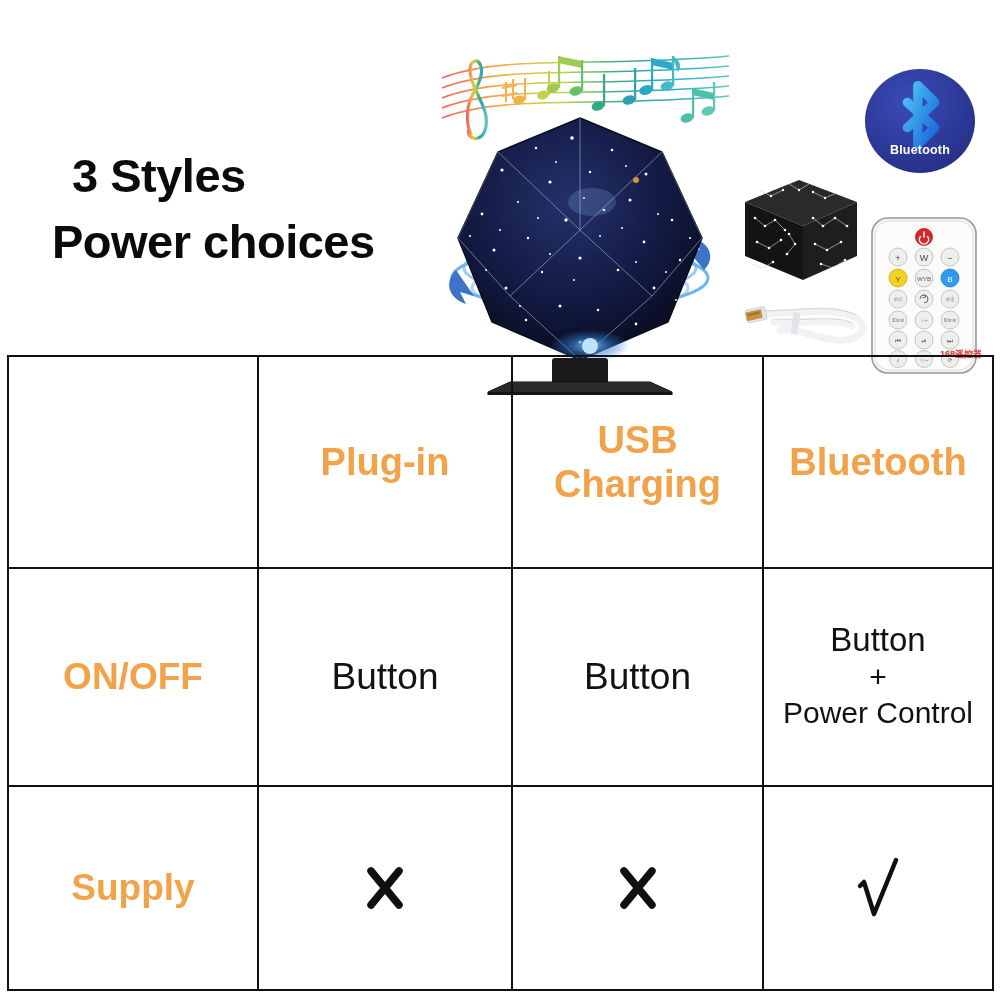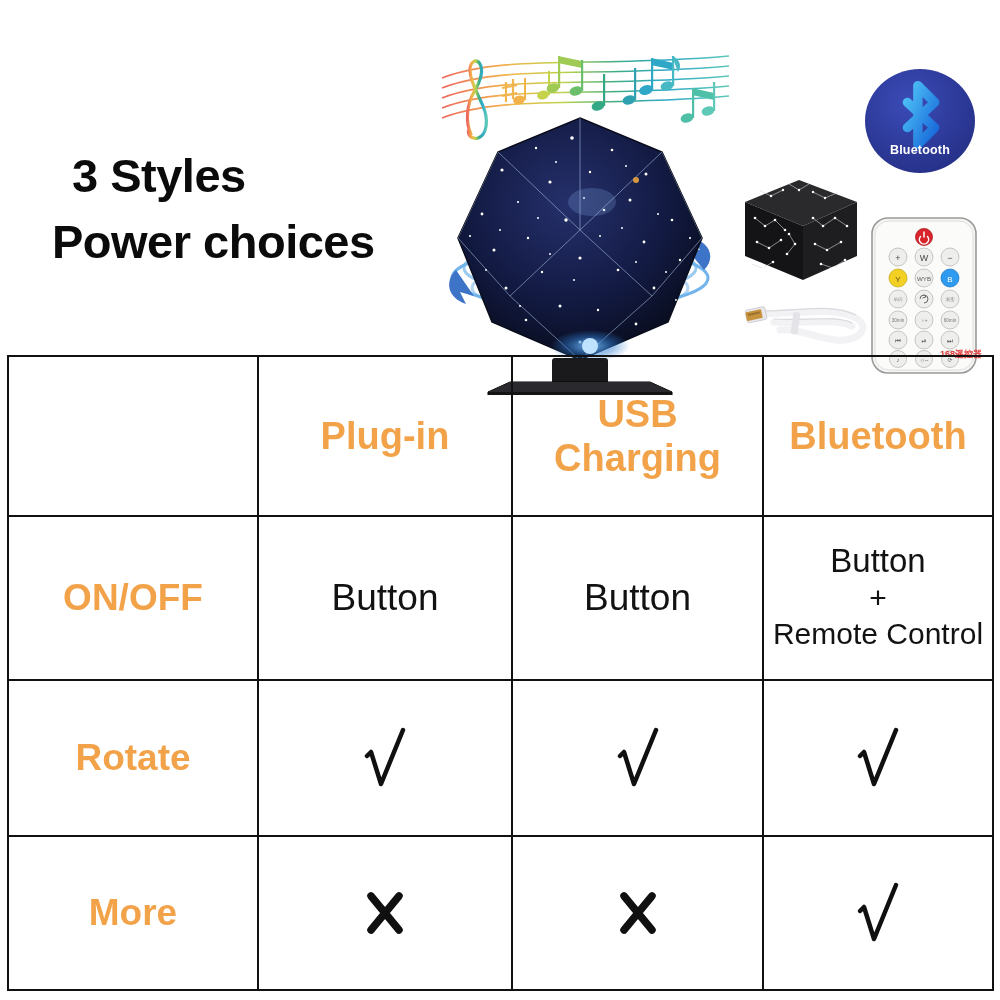--- a/index.html
+++ b/index.html
@@ -484,55 +484,29 @@
         </td>
         <td>
           <div class="cellval">Button</div>
         </td>
         <td>
           <div class="cellval">Button</div>
         </td>
         <td>
           <div class="cellval tri"><span class="big">Button</span></div>
           <div class="cellval tri">+</div>
-          <div class="cellval tri">Remote Control</div>
+          <div class="cellval tri">Power Control</div>
         </td>
       </tr>
 
-      <tr class="r-rot">
-        <td>
-          <div class="rowhead">Rotate</div>
-        </td>
-        <td>
-          <div class="mark">
-            <svg width="52" height="64" viewBox="0 0 52 64">
-                <path d="M8 30 L12 26 L22 58 L44 4" fill="none" stroke="#101010" stroke-width="4.5" stroke-linecap="round" stroke-linejoin="round"></path>
-              </svg>
-          </div>
-        </td>
-        <td>
-          <div class="mark">
-            <svg width="52" height="64" viewBox="0 0 52 64">
-                <path d="M8 30 L12 26 L22 58 L44 4" fill="none" stroke="#101010" stroke-width="4.5" stroke-linecap="round" stroke-linejoin="round"></path>
-              </svg>
-          </div>
-        </td>
-        <td>
-          <div class="mark">
-            <svg width="52" height="64" viewBox="0 0 52 64">
-                <path d="M8 30 L12 26 L22 58 L44 4" fill="none" stroke="#101010" stroke-width="4.5" stroke-linecap="round" stroke-linejoin="round"></path>
-              </svg>
-          </div>
-        </td>
-      </tr>
 
 
       <tr class="r-mus">
         <td>
-          <div class="rowhead">More</div>
+          <div class="rowhead">Supply</div>
         </td>
         <td>
           <div class="mark">
             <svg width="46" height="50" viewBox="0 0 46 50">
                 <g stroke="#101010" stroke-width="7.5" stroke-linecap="round">
                   <path d="M9 8 L37 42"></path>
                   <path d="M37 8 L9 42"></path>
                 </g>
               </svg>
           </div>

